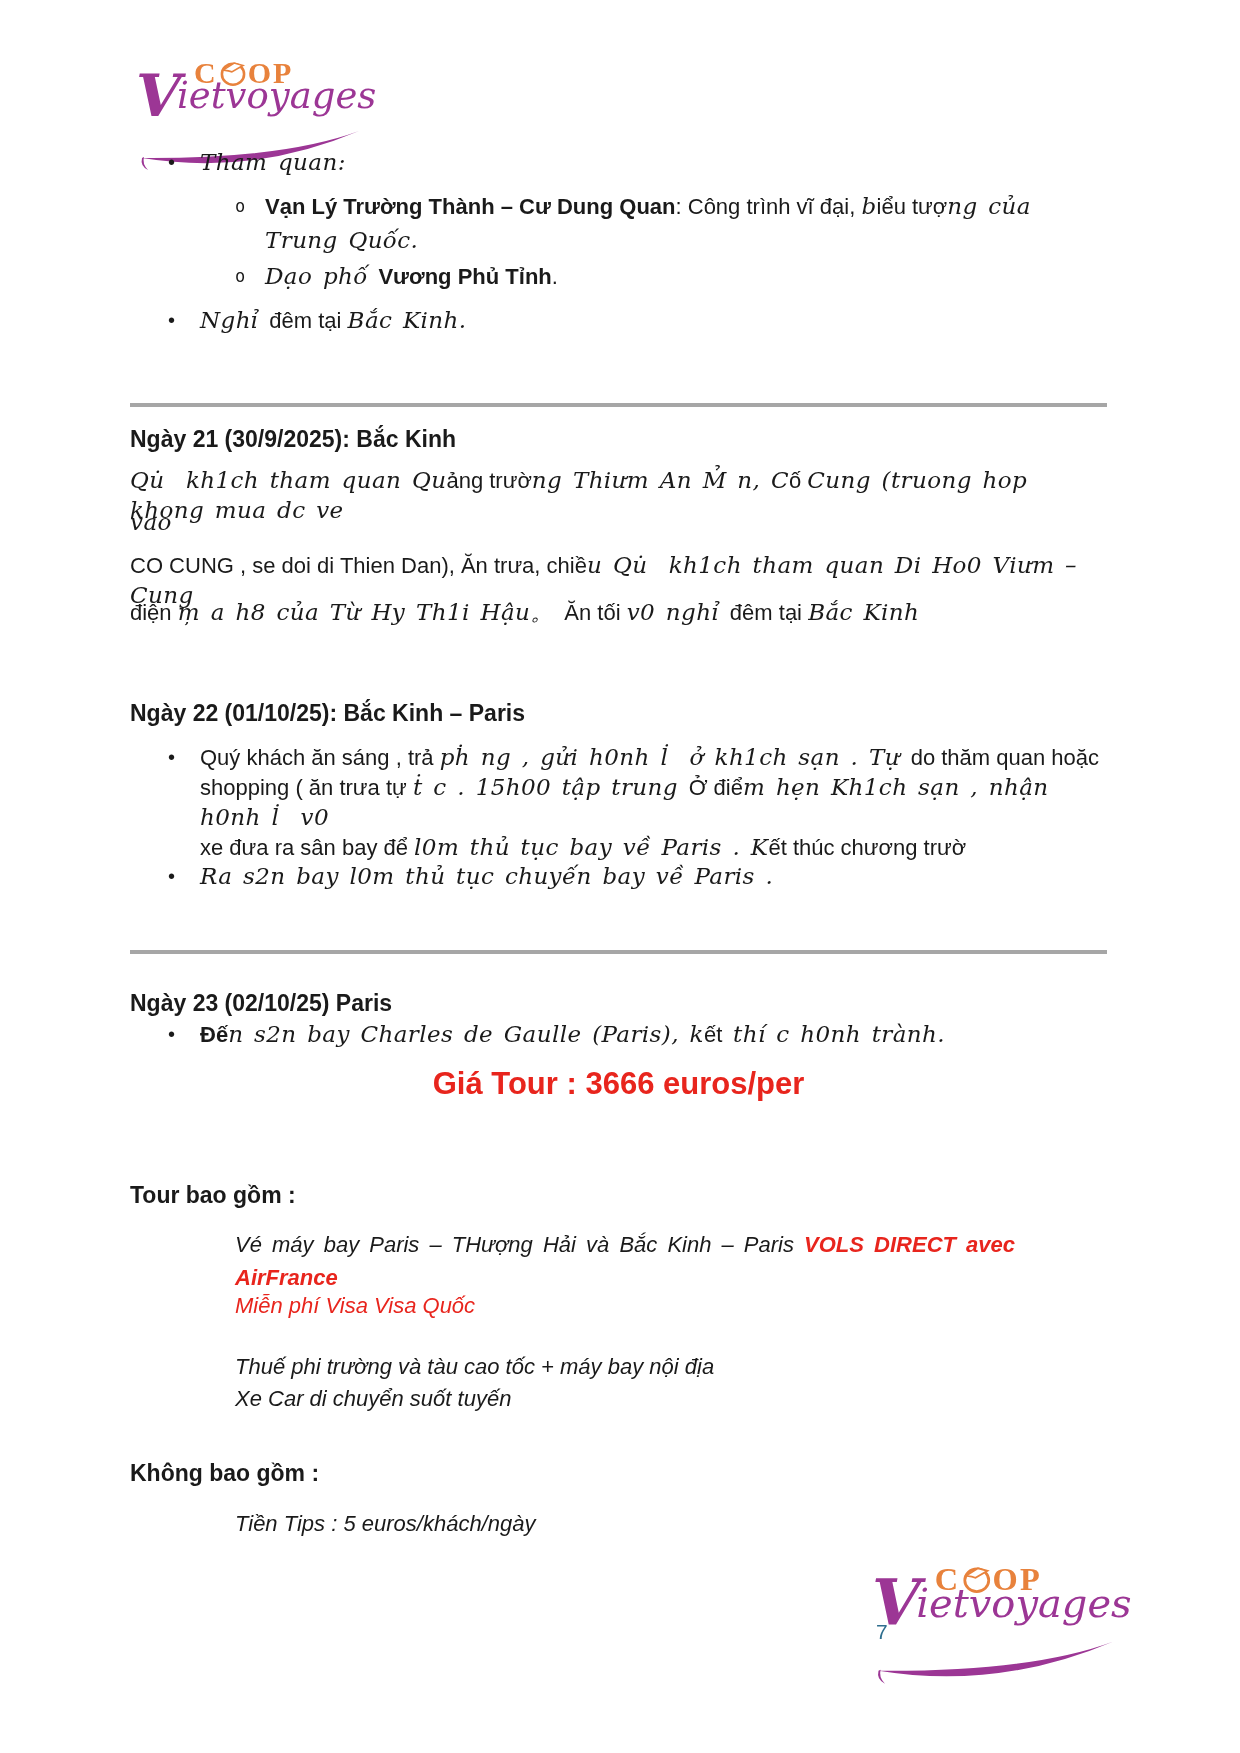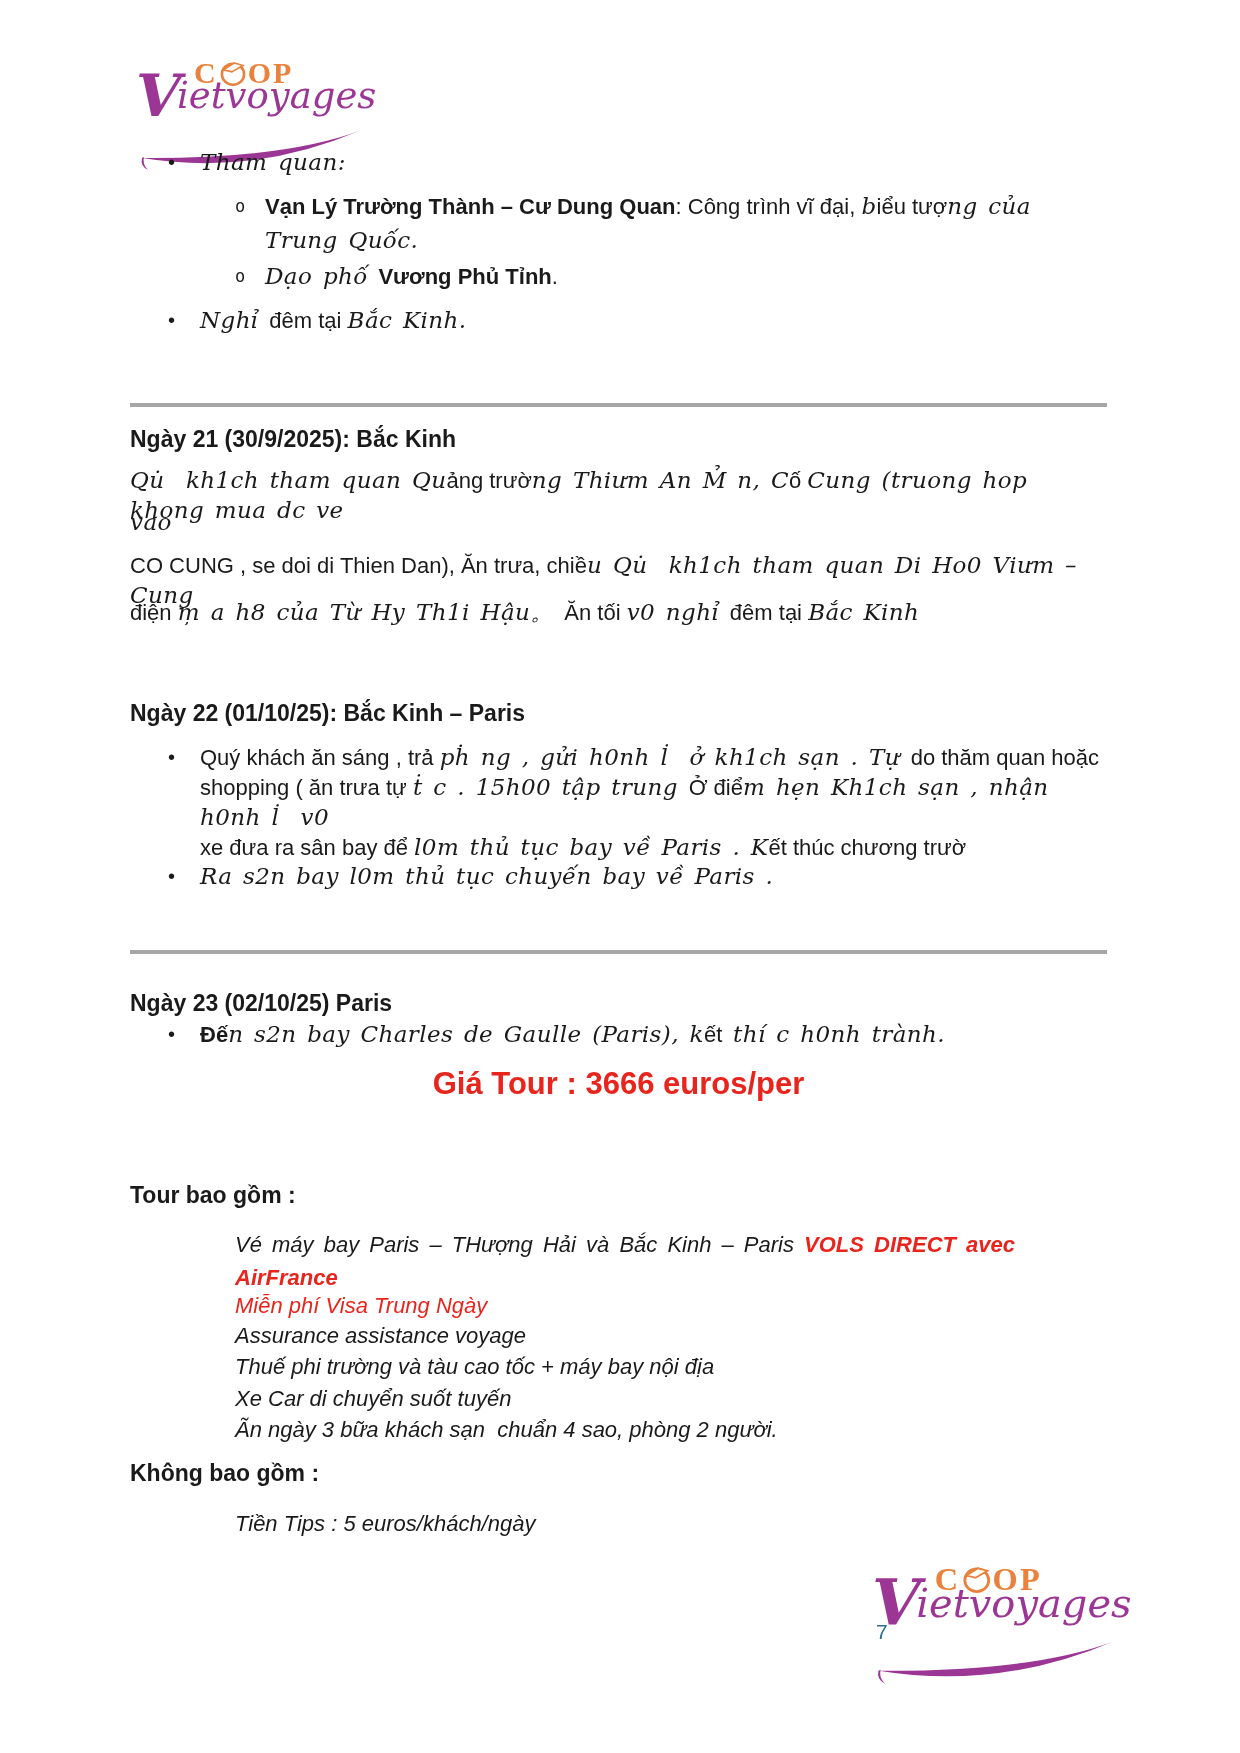--- a/index.html
+++ b/index.html
@@ -108,25 +108,23 @@
   <div class="abs heading" style="left:130px;top:978px;margin-top:12px;">Ngày 23 (02/10/25) Paris</div>
   <div class="abs li" style="left:168px;top:1020px;width:950px;">
     <span class="bullet">•</span>
     <div class="line"><span class="s-sansbold">Đế</span><span class="s-script">n s2n bay Charles de Gaulle (Paris), k</span><span class="s-sans">ết</span><span class="s-script"> thí c h0nh trành.</span></div>
   </div>
 
   <div class="abs price" style="left:130px;top:1066px;">Giá Tour : 3666 euros/per</div>
 
   <div class="abs heading" style="left:130px;top:1182px;">Tour bao gồm :</div>
   <div class="abs line inc-just" style="left:235px;top:1228px;"><span class="s-ital">Vé máy bay Paris – THượng Hải và Bắc Kinh – Paris </span><span class="s-redboldital">VOLS DIRECT avec AirFrance</span></div>
-  <div class="abs line" style="left:235px;top:1292px;width:880px;"><span class="s-redital">Miễn phí Visa Trung Ngày</span></div>
-  <div class="abs line" style="left:235px;top:1322px;width:880px;"><span class="s-ital">Assurance assistance voyage</span></div>
+  <div class="abs line" style="left:235px;top:1292px;width:880px;"><span class="s-redital">Miễn phí Visa Visa Quốc</span></div>
   <div class="abs line" style="left:235px;top:1385px;width:880px;"><span class="s-ital">Xe Car di chuyển suốt tuyến</span></div>
   <div class="abs line" style="left:235px;top:1353px;width:880px;"><span class="s-ital">Thuế phi trường và tàu cao tốc + máy bay nội địa</span></div>
-  <div class="abs line" style="left:235px;top:1416px;width:880px;"><span class="s-ital">Ãn ngày 3 bữa khách sạn  chuẩn 4 sao, phòng 2 người.</span></div>
 
   <div class="abs heading" style="left:130px;top:1460px;">Không bao gồm :</div>
   <div class="abs line" style="left:235px;top:1510px;width:880px;"><span class="s-ital">Tiền Tips : 5 euros/khách/ngày</span></div>
 
   <div class="logo logo-bottom">
     <div class="logo-coop">
       <span>C</span><span class="plane-wrap"><svg width="28" height="28" viewBox="0 0 24 24">
             <ellipse cx="12" cy="13" rx="9.5" ry="9" fill="none" stroke="#e8823c" stroke-width="2.2"></ellipse>
             <path d="M3.5 9.5 L13 3.5 L20.5 5.5 L11 11 L8 10.2 Z" fill="#ffffff" stroke="#e8823c" stroke-width="1.4"></path>
           </svg></span><span>OP</span>

